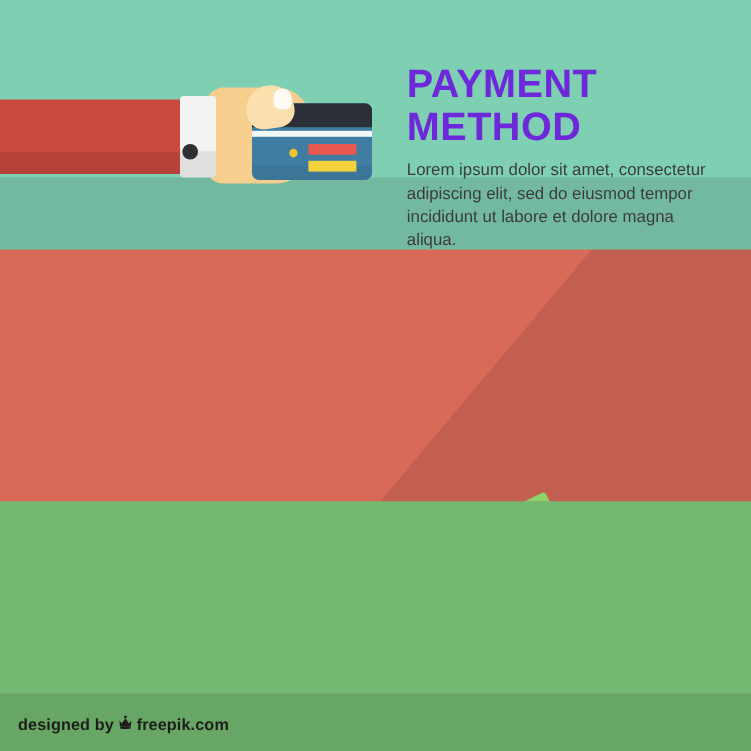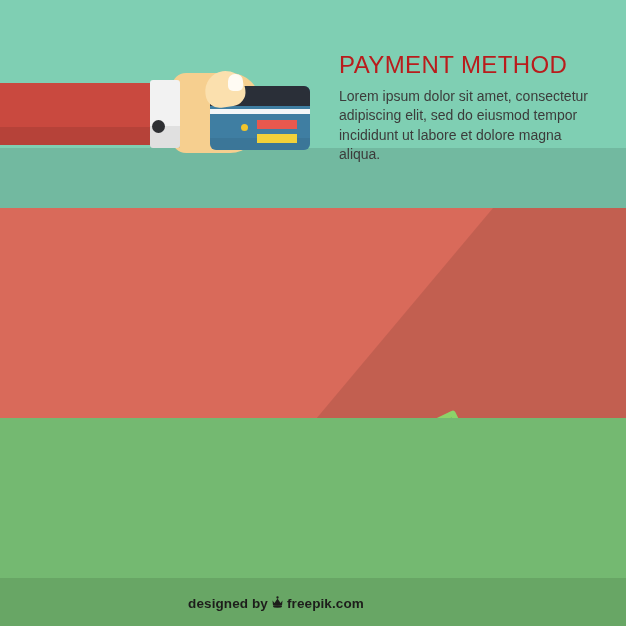--- a/index.html
+++ b/index.html
@@ -31,24 +31,24 @@
   .long-shadow {
     position: absolute;
     background: rgba(0,0,0,0.10);
     pointer-events: none;
   }
 
   
   .textblock { position: absolute; }
   .headline {
     margin: 0 0 9px 0;
-    font-size: 24px;
-    font-weight: normal;
+    font-size: 33px;
+    font-weight: bold;
     letter-spacing: 0.4px;
-    color: #b91c1c;
+    color: #6d28d9;
     line-height: 1.08;
   }
   .bodytext {
     margin: 0;
     font-size: 14px;
     line-height: 1.38;
     color: #3c3c3b;
   }
   #text-card   { left: 339px; top: 52px;  width: 252px; text-align: left; }
 
@@ -169,25 +169,26 @@
     width: 148px; height: 60px;
     background: #2f9c4f;
   }
   #bill-1 { left: 318px; top: 233px; transform: rotate(-26deg); }
 
   
   #credit {
     position: absolute;
     left: 0; top: 596px;
     width: 552px;
-    text-align: center;
+    text-align: left;
     font-size: 13.5px;
     font-weight: bold;
     color: #1d1d1b;
     letter-spacing: 0.1px;
+    padding-left: 15px;
   }
   #credit-crown { display: inline-block; margin: 0 3px; font-size: 13px; }
 </style>
 </head>
 <body>
 
 <div id="canvas">
 
   <div class="panel" id="panel-card">
     <div class="long-shadow" style="left:0px; top:148px; width:700px; height:70px; transform: skewX(-40deg); transform-origin: top left;"></div>

